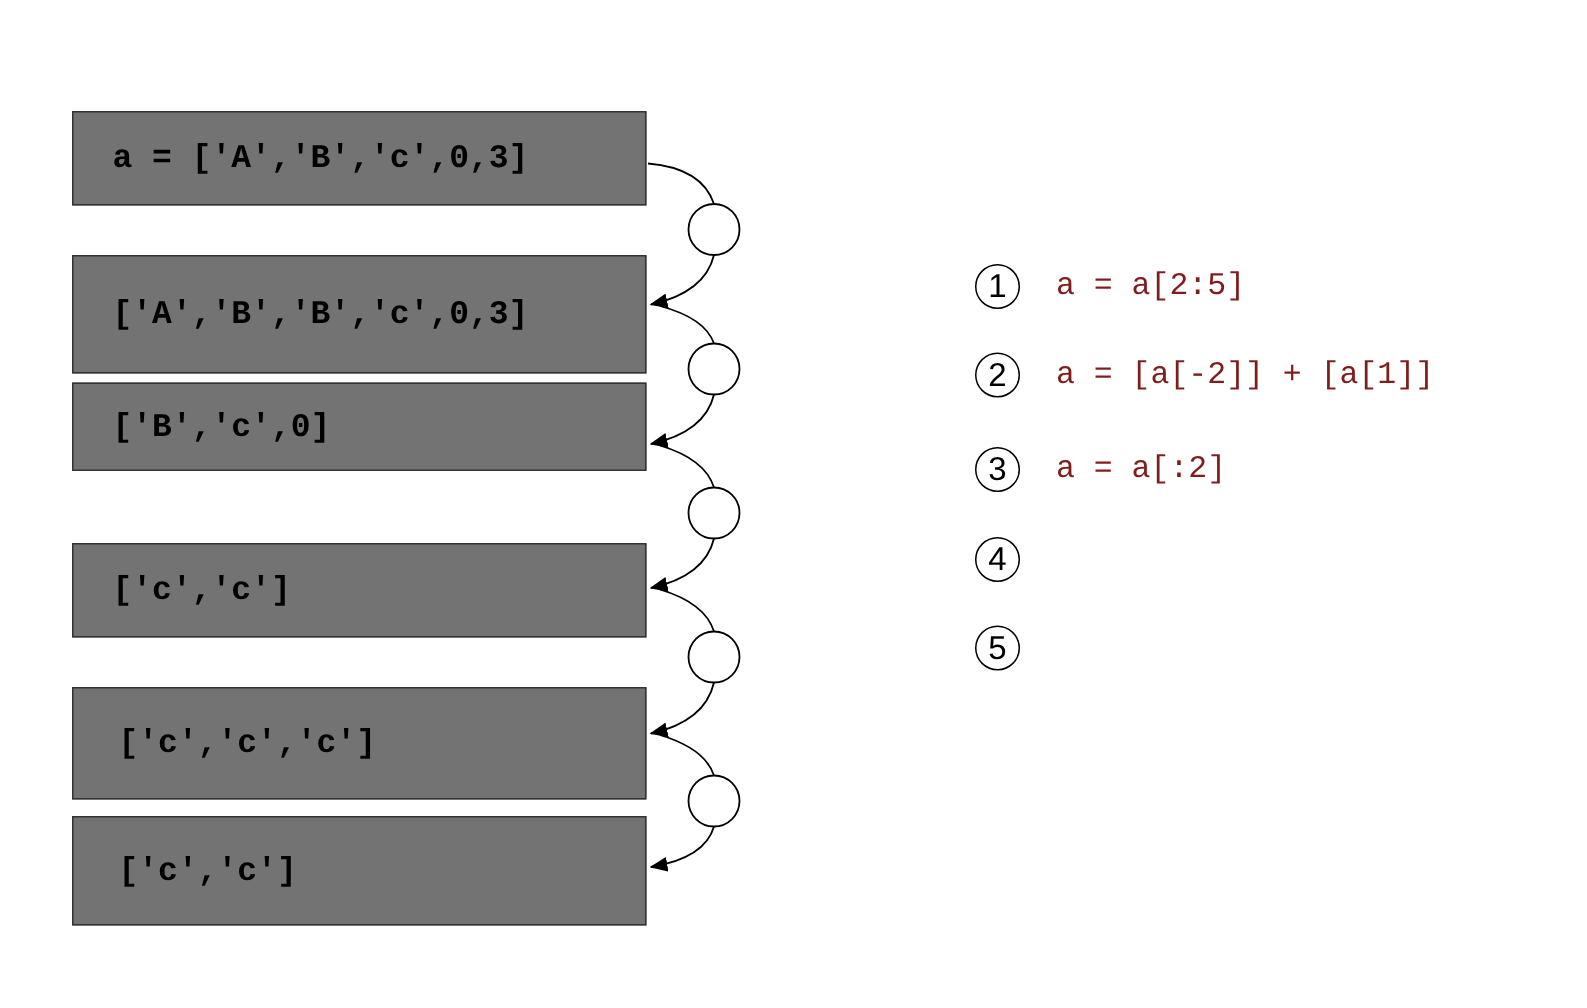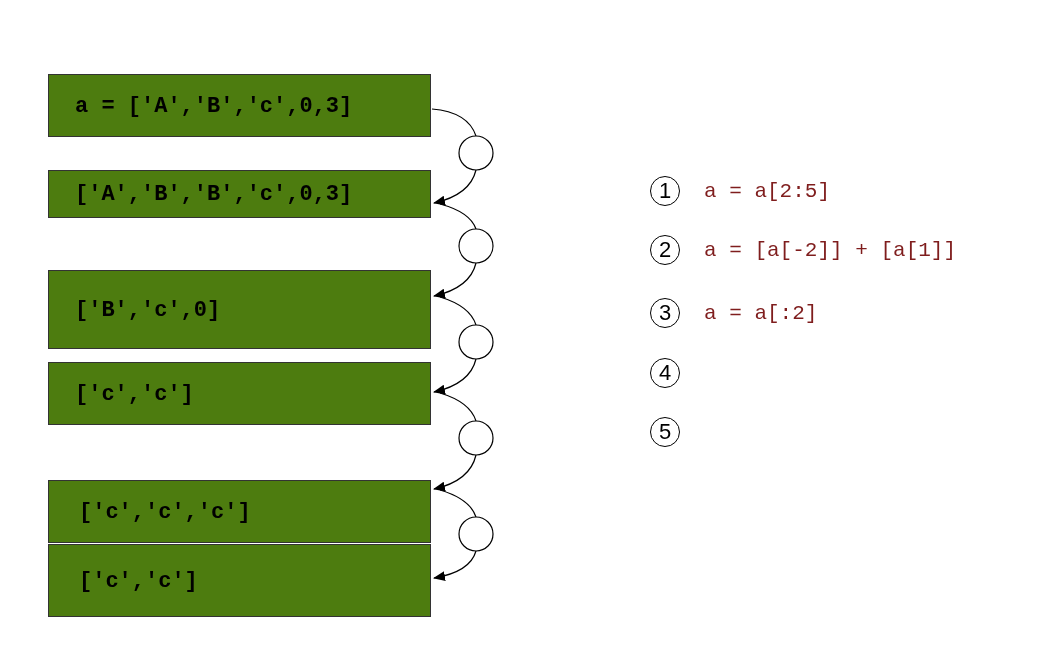--- a/index.html
+++ b/index.html
@@ -1,17 +1,17 @@
 <!DOCTYPE html>
 <html><head>
   <meta charset="utf-8">
   <style>
     html, body { margin: 0; padding: 0; background: #ffffff; }
     body { width: 1058px; height: 672px; position: relative; overflow: hidden; font-family: "Liberation Sans", sans-serif; }
-    .box { position: absolute; left: 48px; width: 383px; border: 1.5px solid #333333; background: #4d7c0f; box-sizing: border-box; }
+    .box { position: absolute; left: 48px; width: 383px; border: 1.5px solid #333333; background: #737373; box-sizing: border-box; }
     .box-text { position: absolute; left: 26px; top: 50%; transform: translateY(-50%); font-family: "Liberation Mono", monospace; font-weight: bold; font-size: 22px; color: #000; white-space: pre; }
     svg.links { position: absolute; left: 0; top: 0; }
     .step { position: absolute; left: 650px; height: 34px; display: flex; align-items: center; }
     .step-num { width: 30px; height: 30px; border: 1.3px solid #000; border-radius: 50%; box-sizing: border-box; display: flex; align-items: center; justify-content: center; font-family: "Liberation Sans", sans-serif; font-size: 22px; color: #000; }
     .step-code { margin-left: 24px; font-family: "Liberation Mono", monospace; font-size: 21px; color: #7f1d1d; white-space: pre; }
   </style>
 </head>
 <body>
 
 <svg class="links" width="1058" height="672">
@@ -44,30 +44,30 @@
   <g>
     <path d="M440,490 Q470,499 476,517" fill="none" stroke="#000" stroke-width="1.2"></path>
     <circle cx="476" cy="534" r="17" fill="#fff" stroke="#000" stroke-width="1.2"></circle>
     <path d="M476,551 Q470,572 434,578" fill="none" stroke="#000" stroke-width="1.2" marker-end="url(#arrow)"></path>
   </g>
 </svg>
 
 <div class="box" style="top:74px;height:63px;">
   <span class="box-text">a = ['A','B','c',0,3]</span>
 </div>
-<div class="box" style="top:170px;height:48px;">
+<div class="box" style="top:170px;height:79px;">
   <span class="box-text">['A','B','B','c',0,3]</span>
 </div>
-<div class="box" style="top:270px;height:79px;">
+<div class="box" style="top:255px;height:59px;">
   <span class="box-text">['B','c',0]</span>
 </div>
 <div class="box" style="top:362px;height:63px;">
   <span class="box-text">['c','c']</span>
 </div>
-<div class="box" style="top:480px;height:63px;">
+<div class="box" style="top:458px;height:75px;">
   <span class="box-text" style="left:30px;">['c','c','c']</span>
 </div>
 <div class="box" style="top:544px;height:73px;">
   <span class="box-text" style="left:30px;">['c','c']</span>
 </div>
 
 <div class="step" style="top:174px;">
   <span class="step-num">1</span>
   <span class="step-code">a = a[2:5]</span>
 </div>

